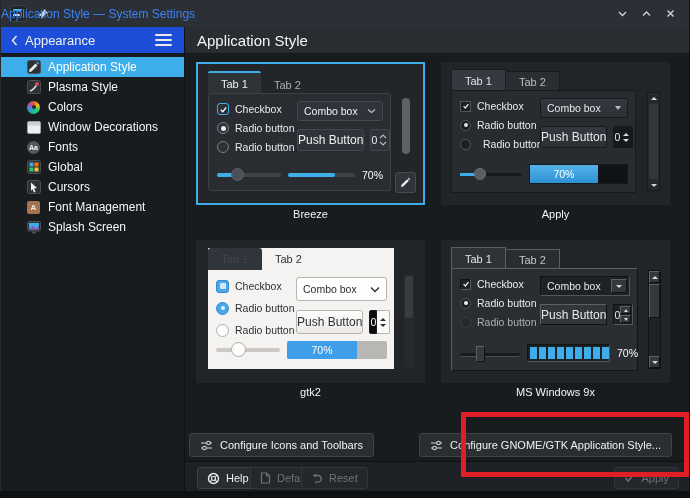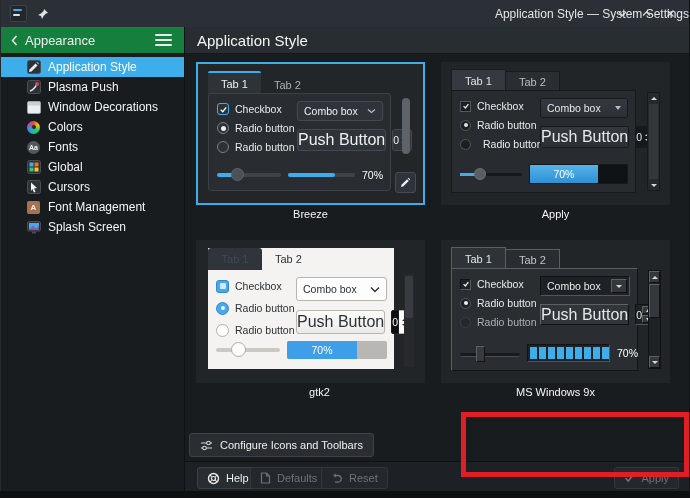--- a/index.html
+++ b/index.html
@@ -6,27 +6,27 @@
   body{width:690px;height:498px;background:#0d0f11;font-family:"Liberation Sans","DejaVu Sans",sans-serif;overflow:hidden;position:relative;color:#fcfcfc;}
   .window{position:absolute;left:0;top:0;width:690px;height:491px;background:#1a1d20;box-sizing:border-box;border-left:1px solid #26292c;border-right:1px solid #101214;}
 
   
   .titlebar{position:absolute;left:0;top:0;right:0;height:27px;background:#2b3036;display:flex;align-items:center;border-bottom:1px solid #17191c;}
   .titlebar .appicon{width:15px;height:15px;margin-left:9px;background:#23272b;border:1px solid #3d4247;border-radius:2px;position:relative;}
   .titlebar .appicon i{position:absolute;left:2px;height:2px;border-radius:1px;}
   .titlebar .appicon i.a{top:3px;width:9px;background:#3daee9;}
   .titlebar .appicon i.b{top:8px;width:7px;background:#dfe3e6;}
   .titlebar .pin{margin-left:10px;}
-  .titlebar .title{position:absolute;left:0;right:0;text-align:right;font-size:12px;color:#e5e5e5;pointer-events:none;}
+  .titlebar .title{position:absolute;left:0;right:0;text-align:left;font-size:12px;color:#3b82f6;pointer-events:none;}
   .winbtns{margin-left:auto;display:flex;align-items:center;gap:6px;padding-right:10px;}
   .winbtn{width:18px;height:18px;display:flex;align-items:center;justify-content:center;}
 
   
   .sidebar{position:absolute;left:0;top:27px;width:184px;bottom:0;background:#191c1f;border-right:1px solid #0f1113;box-sizing:border-box;}
-  .side-head{height:26px;background:#15803d;border-bottom:1px solid #15181a;display:flex;align-items:center;}
+  .side-head{height:26px;background:#1d4ed8;border-bottom:1px solid #15181a;display:flex;align-items:center;}
   .side-head .back{display:flex;align-items:center;gap:7px;padding-left:10px;font-size:13px;color:#eff0f1;}
   .hamburger{margin-left:auto;margin-right:12px;width:17px;display:flex;flex-direction:column;gap:3px;}
   .hamburger i{height:2px;background:#e8eaec;border-radius:1px;}
 
   .sidelist{padding-top:3px;}
   .side-item{height:20px;display:flex;align-items:center;gap:7px;font-size:12px;color:#f4f5f6;padding-left:8px;}
   .side-item.sub{padding-left:25px;}
   .side-item.selected{background:#3daee9;color:#ffffff;}
   .sicon{width:15px;height:15px;flex:0 0 15px;display:flex;align-items:center;justify-content:center;position:relative;}
   .ic-sq{width:14px;height:14px;border-radius:3px;position:relative;overflow:hidden;}
@@ -46,21 +46,21 @@
   .thumb-label{position:absolute;width:229px;text-align:center;font-size:11px;color:#f4f5f6;}
 
   .tabs{position:absolute;left:10px;top:7px;display:flex;align-items:flex-end;}
   .tab{font-size:11px;padding:0 13px;display:flex;align-items:center;}
   .panel{position:absolute;box-sizing:border-box;}
   .ckcol{position:absolute;left:8px;top:7px;}
   .ckrow{display:flex;align-items:center;gap:6px;height:16px;margin-bottom:3px;font-size:10.5px;white-space:nowrap;}
   .ctlcol{position:absolute;left:88px;right:7px;top:7px;}
   .combo{height:20px;display:flex;align-items:center;font-size:10.5px;padding:0 6px;justify-content:space-between;box-sizing:border-box;}
   .btnrow{margin-top:8px;display:flex;gap:6px;}
-  .pushbtn{height:22px;flex:1;display:flex;align-items:center;justify-content:center;font-size:16px;box-sizing:border-box;white-space:nowrap;}
+  .pushbtn{height:22px;flex:1;display:flex;align-items:center;justify-content:center;font-size:12px;box-sizing:border-box;white-space:nowrap;}
   .spin{height:22px;width:38px;display:flex;align-items:center;box-sizing:border-box;font-size:10.5px;}
   .spin .val{flex:1;text-align:center;}
   .bottomrow{position:absolute;left:8px;right:7px;bottom:8px;display:flex;align-items:center;gap:7px;}
   .slider{position:relative;height:14px;flex:0 0 auto;}
   .vscroll{position:absolute;}
   .pct{font-size:10.5px;}
 
   
   .bz{background:#232629;}
   .bz .tab.active{height:21px;background:#2e3338;border-top:2px solid #3daee9;border-radius:2px 2px 0 0;color:#eff0f1;}
@@ -235,36 +235,36 @@
         <span class="lbl">Application Style</span>
       </div>
       <div class="side-item sub">
         <span class="sicon">
             <svg width="14" height="14" viewBox="0 0 14 14">
               <rect x="0.5" y="0.5" width="13" height="13" rx="2" fill="#2d3237" stroke="#4a4f54"></rect>
               <path d="M3 11c3-1 5-3 7-7" stroke="#e9ecee" stroke-width="1.6" fill="none"></path>
               <circle cx="10" cy="4" r="2" fill="#da4453"></circle>
             </svg>
           </span>
-        <span class="lbl">Plasma Push</span>
+        <span class="lbl">Plasma Style</span>
+      </div>
+      <div class="side-item sub">
+        <span class="sicon">
+            <span class="colorwheel"></span>
+          </span>
+        <span class="lbl">Colors</span>
       </div>
       <div class="side-item sub">
         <span class="sicon">
             <svg width="14" height="13" viewBox="0 0 14 13">
               <rect x="0.5" y="0.5" width="13" height="12" rx="1.5" fill="#eceff1" stroke="#9da3a8"></rect>
               <rect x="1" y="1" width="12" height="3.5" fill="#c9cfd4"></rect>
             </svg>
           </span>
         <span class="lbl">Window Decorations</span>
-      </div>
-      <div class="side-item sub">
-        <span class="sicon">
-            <span class="colorwheel"></span>
-          </span>
-        <span class="lbl">Colors</span>
       </div>
       <div class="side-item sub">
         <span class="sicon">
             <span class="fonts-circle">Aa</span>
           </span>
         <span class="lbl">Fonts</span>
       </div>
       <div class="side-item sub">
         <span class="sicon">
             <svg width="14" height="14" viewBox="0 0 14 14">
@@ -492,21 +492,21 @@
           <div class="prog">
               <div class="pfill"></div>
               <div class="ptext">70%</div>
             </div>
         </div>
       </div>
       <div class="vscroll">
           <div class="sthumb"></div>
         </div>
     </div>
-    <div class="thumb-label" style="left:20px;top:359px;">gtk2</div>
+    <div class="thumb-label" style="left:11px;top:359px;">gtk2</div>
 
     <div class="thumb wi" style="left:256px;top:213px;">
       <div class="tabs">
         <div class="tab active">Tab 1</div>
         <div class="tab inactive">Tab 2</div>
       </div>
       <div class="panel">
         <div class="ckcol">
           <div class="ckrow">
               <span class="box">
@@ -579,38 +579,46 @@
     <div class="thumb-label" style="left:256px;top:359px;">MS Windows 9x</div>
 
     <div class="cfgbtn" style="left:4px;">
       <svg width="13" height="11" viewBox="0 0 13 11">
           <path d="M1 3h11M1 8h11" stroke="#d2d6d9" stroke-width="1.2"></path>
           <circle cx="8.5" cy="3" r="1.8" fill="#2a2e33" stroke="#d2d6d9" stroke-width="1.1"></circle>
           <circle cx="4.5" cy="8" r="1.8" fill="#2a2e33" stroke="#d2d6d9" stroke-width="1.1"></circle>
         </svg>
       <span>Configure Icons and Toolbars</span>
     </div>
+    <div class="cfgbtn" style="right:17px;">
+      <svg width="13" height="11" viewBox="0 0 13 11">
+          <path d="M1 3h11M1 8h11" stroke="#d2d6d9" stroke-width="1.2"></path>
+          <circle cx="8.5" cy="3" r="1.8" fill="#2a2e33" stroke="#d2d6d9" stroke-width="1.1"></circle>
+          <circle cx="4.5" cy="8" r="1.8" fill="#2a2e33" stroke="#d2d6d9" stroke-width="1.1"></circle>
+        </svg>
+      <span>Configure GNOME/GTK Application Style...</span>
+    </div>
 
     <div class="footer2">
       <div class="fbtn" style="left:12px;">
         <svg width="13" height="13" viewBox="0 0 13 13">
             <circle cx="6.5" cy="6.5" r="5" fill="none" stroke="#e8eaec" stroke-width="1.4"></circle>
             <circle cx="6.5" cy="6.5" r="2" fill="none" stroke="#e8eaec" stroke-width="1.2"></circle>
             <path d="M3 3l1.6 1.6M10 3L8.4 4.6M3 10l1.6-1.6M10 10L8.4 8.4" stroke="#e8eaec" stroke-width="1.2"></path>
           </svg>
         <span>Help</span>
       </div>
       <div class="fbtn disabled" style="left:65px;">
         <svg width="11" height="12" viewBox="0 0 11 12">
             <path d="M1.5 1h5l3 3v7h-8z" fill="none" stroke="#6e7378" stroke-width="1.2"></path>
             <path d="M6.5 1v3h3" fill="none" stroke="#6e7378" stroke-width="1.2"></path>
           </svg>
         <span>Defaults</span>
       </div>
-      <div class="fbtn disabled" style="left:136px;">
+      <div class="fbtn disabled" style="left:116px;">
         <svg width="12" height="11" viewBox="0 0 12 11">
             <path d="M3 2.5h4a3.3 3.3 0 013.3 3.3A3.3 3.3 0 017 9.1H4" fill="none" stroke="#6e7378" stroke-width="1.3"></path>
             <path d="M4.8 0.4L2 2.5l2.8 2.1z" fill="#6e7378"></path>
           </svg>
         <span>Reset</span>
       </div>
       <div class="fbtn disabled" style="right:10px;">
         <svg width="11" height="10" viewBox="0 0 11 10">
             <polyline points="1.5,5 4.2,8 9.5,1.8" fill="none" stroke="#6e7378" stroke-width="1.5"></polyline>
           </svg>

